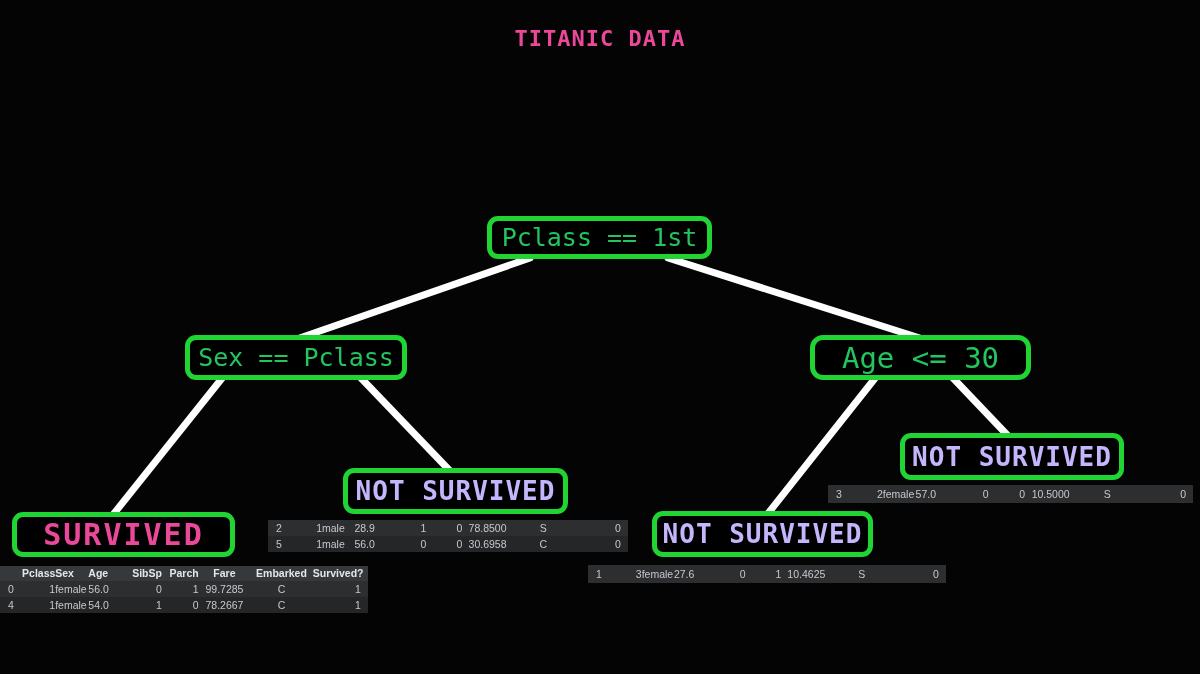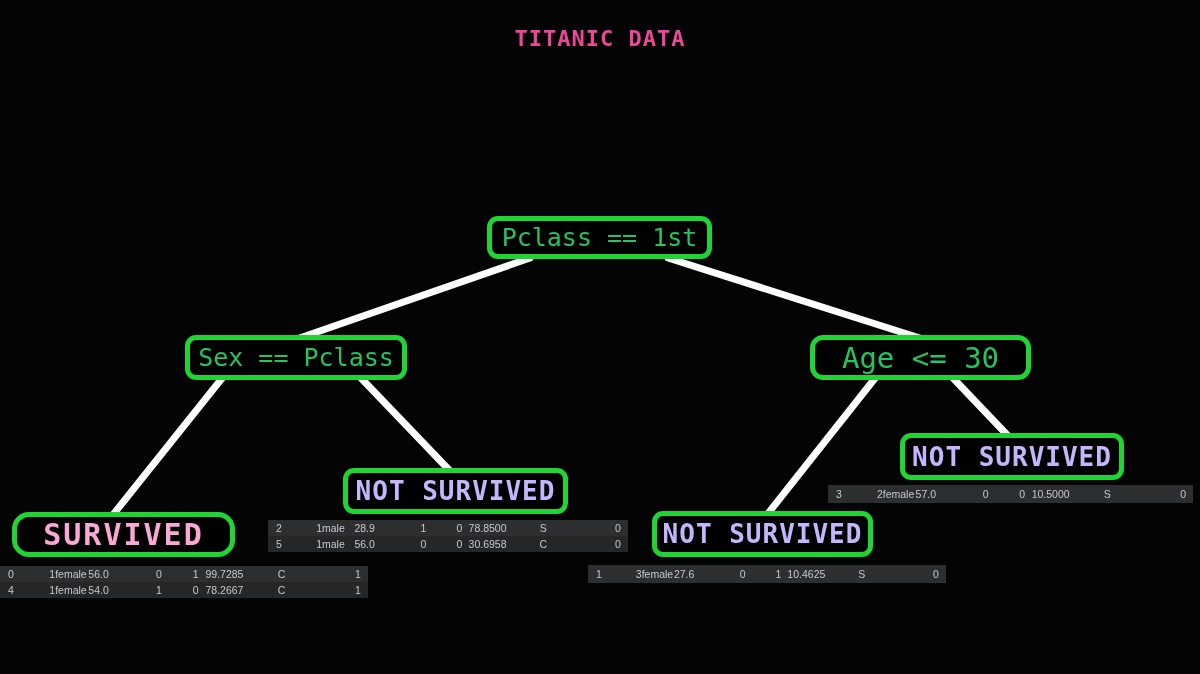--- a/index.html
+++ b/index.html
@@ -16,21 +16,21 @@
   svg.edges line{stroke:#ffffff;stroke-width:7;stroke-linecap:round;}
   .node{
     position:absolute;background:#000000;border:5px solid #20d433;
     border-radius:11px;box-sizing:border-box;
     display:flex;align-items:center;justify-content:center;
     font-family:"DejaVu Sans Mono",monospace;white-space:nowrap;
   }
   .decision{color:#22c55e;font-size:25px;letter-spacing:0px;}
   .decision.age{font-size:29px;}
   .leaf{font-weight:bold;letter-spacing:1px;}
-  .leaf.green{color:#f9a8d4;font-size:30px;letter-spacing:2px;border-radius:17px;}
+  .leaf.green{color:#ec4899;font-size:30px;letter-spacing:2px;}
   .leaf.red{color:#c4b5fd;font-size:26px;}
   
   .tbl{
     position:absolute;font-family:"Liberation Sans",sans-serif;
     font-size:10.5px;color:#c6c9cc;
   }
   .trow{display:flex;height:16px;line-height:16px;background:#242628;}
   .tall .trow{height:18px;line-height:18px;}
   .thead{background:#36393c;color:#e4e6e8;font-weight:bold;height:15px;line-height:15px;}
   .r0{background:#2c2e30;}
@@ -82,20 +82,31 @@
 
 <div class="node leaf red" style="left:652px;top:511px;width:221px;height:46px;">
   <span>NOT SURVIVED</span>
 </div>
 
 <div class="node leaf red" style="left:900px;top:433px;width:224px;height:47px;">
   <span>NOT SURVIVED</span>
 </div>
 
 <div class="tbl" style="left:0px;top:566px;width:368px;">
+  <div class="trow thead">
+    <span class="cell c0"></span>
+    <span class="cell c1">Pclass</span>
+    <span class="cell c2">Sex</span>
+    <span class="cell c3">Age</span>
+    <span class="cell c4">SibSp</span>
+    <span class="cell c5">Parch</span>
+    <span class="cell c6">Fare</span>
+    <span class="cell c7">Embarked</span>
+    <span class="cell c8">Survived?</span>
+  </div>
   <div class="trow r0">
     <span class="cell c0">0</span>
     <span class="cell c1">1</span>
     <span class="cell c2">female</span>
     <span class="cell c3">56.0</span>
     <span class="cell c4">0</span>
     <span class="cell c5">1</span>
     <span class="cell c6">99.7285</span>
     <span class="cell c7">C</span>
     <span class="cell c8">1</span>

